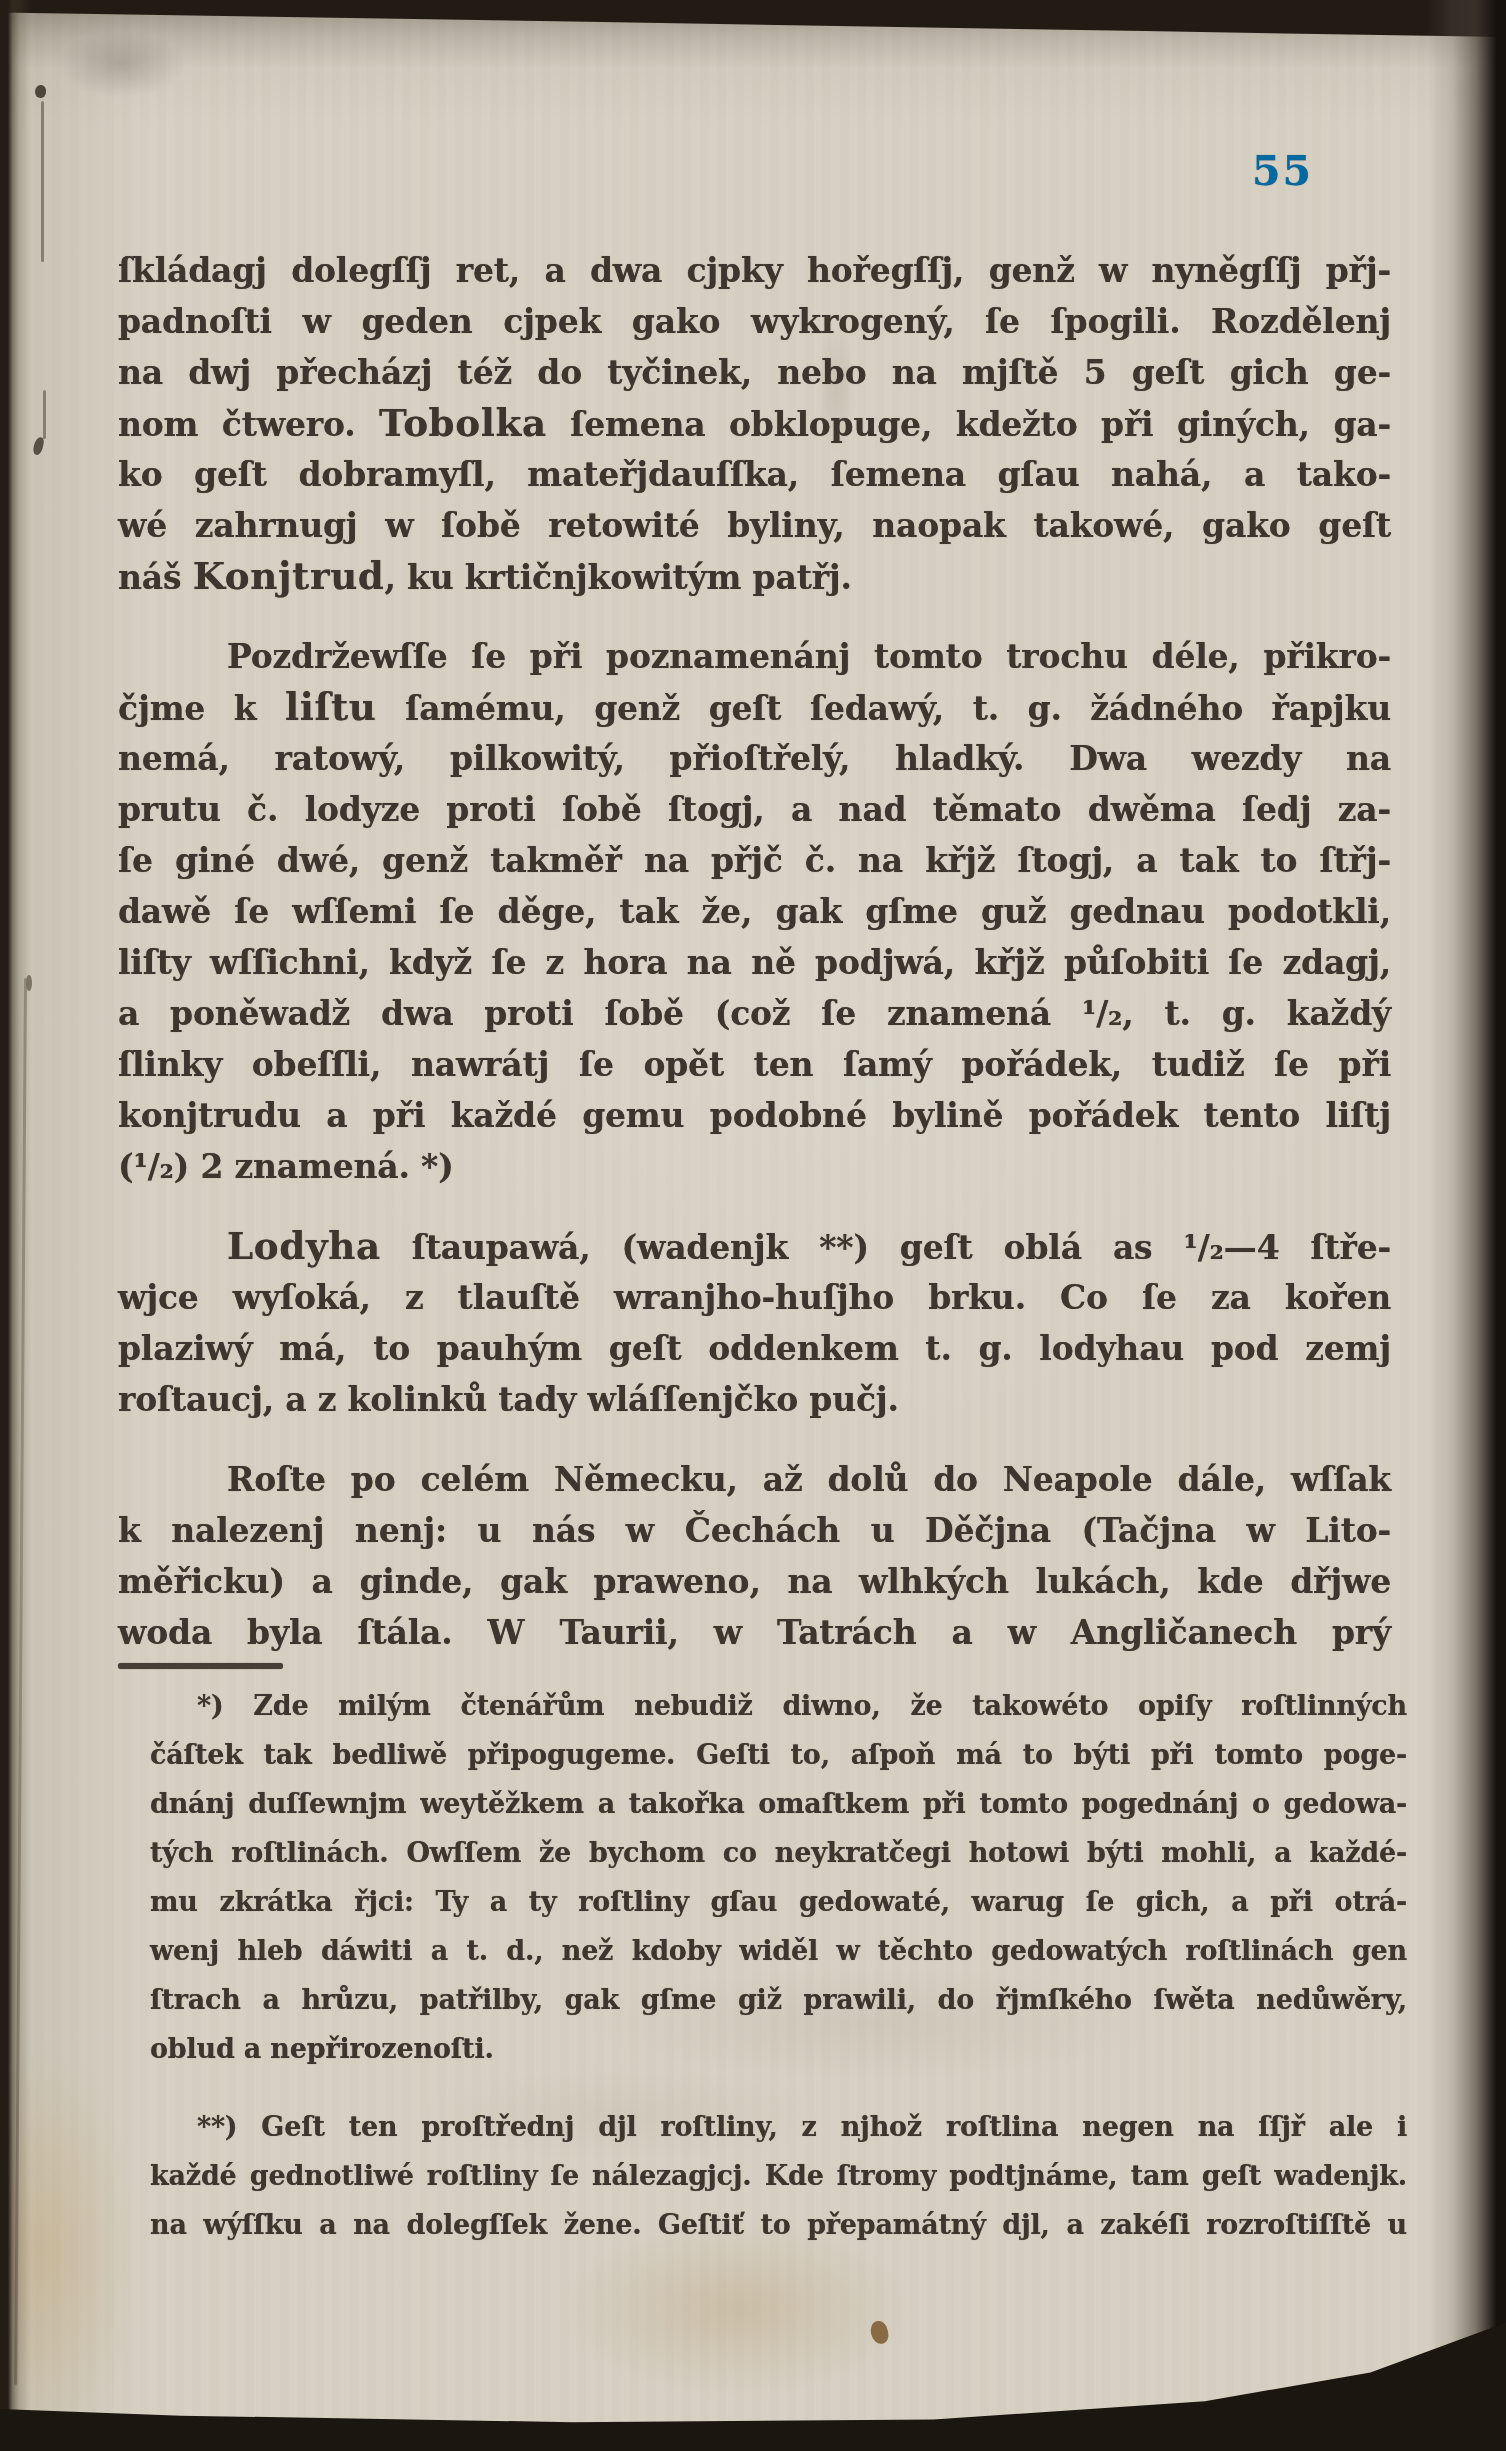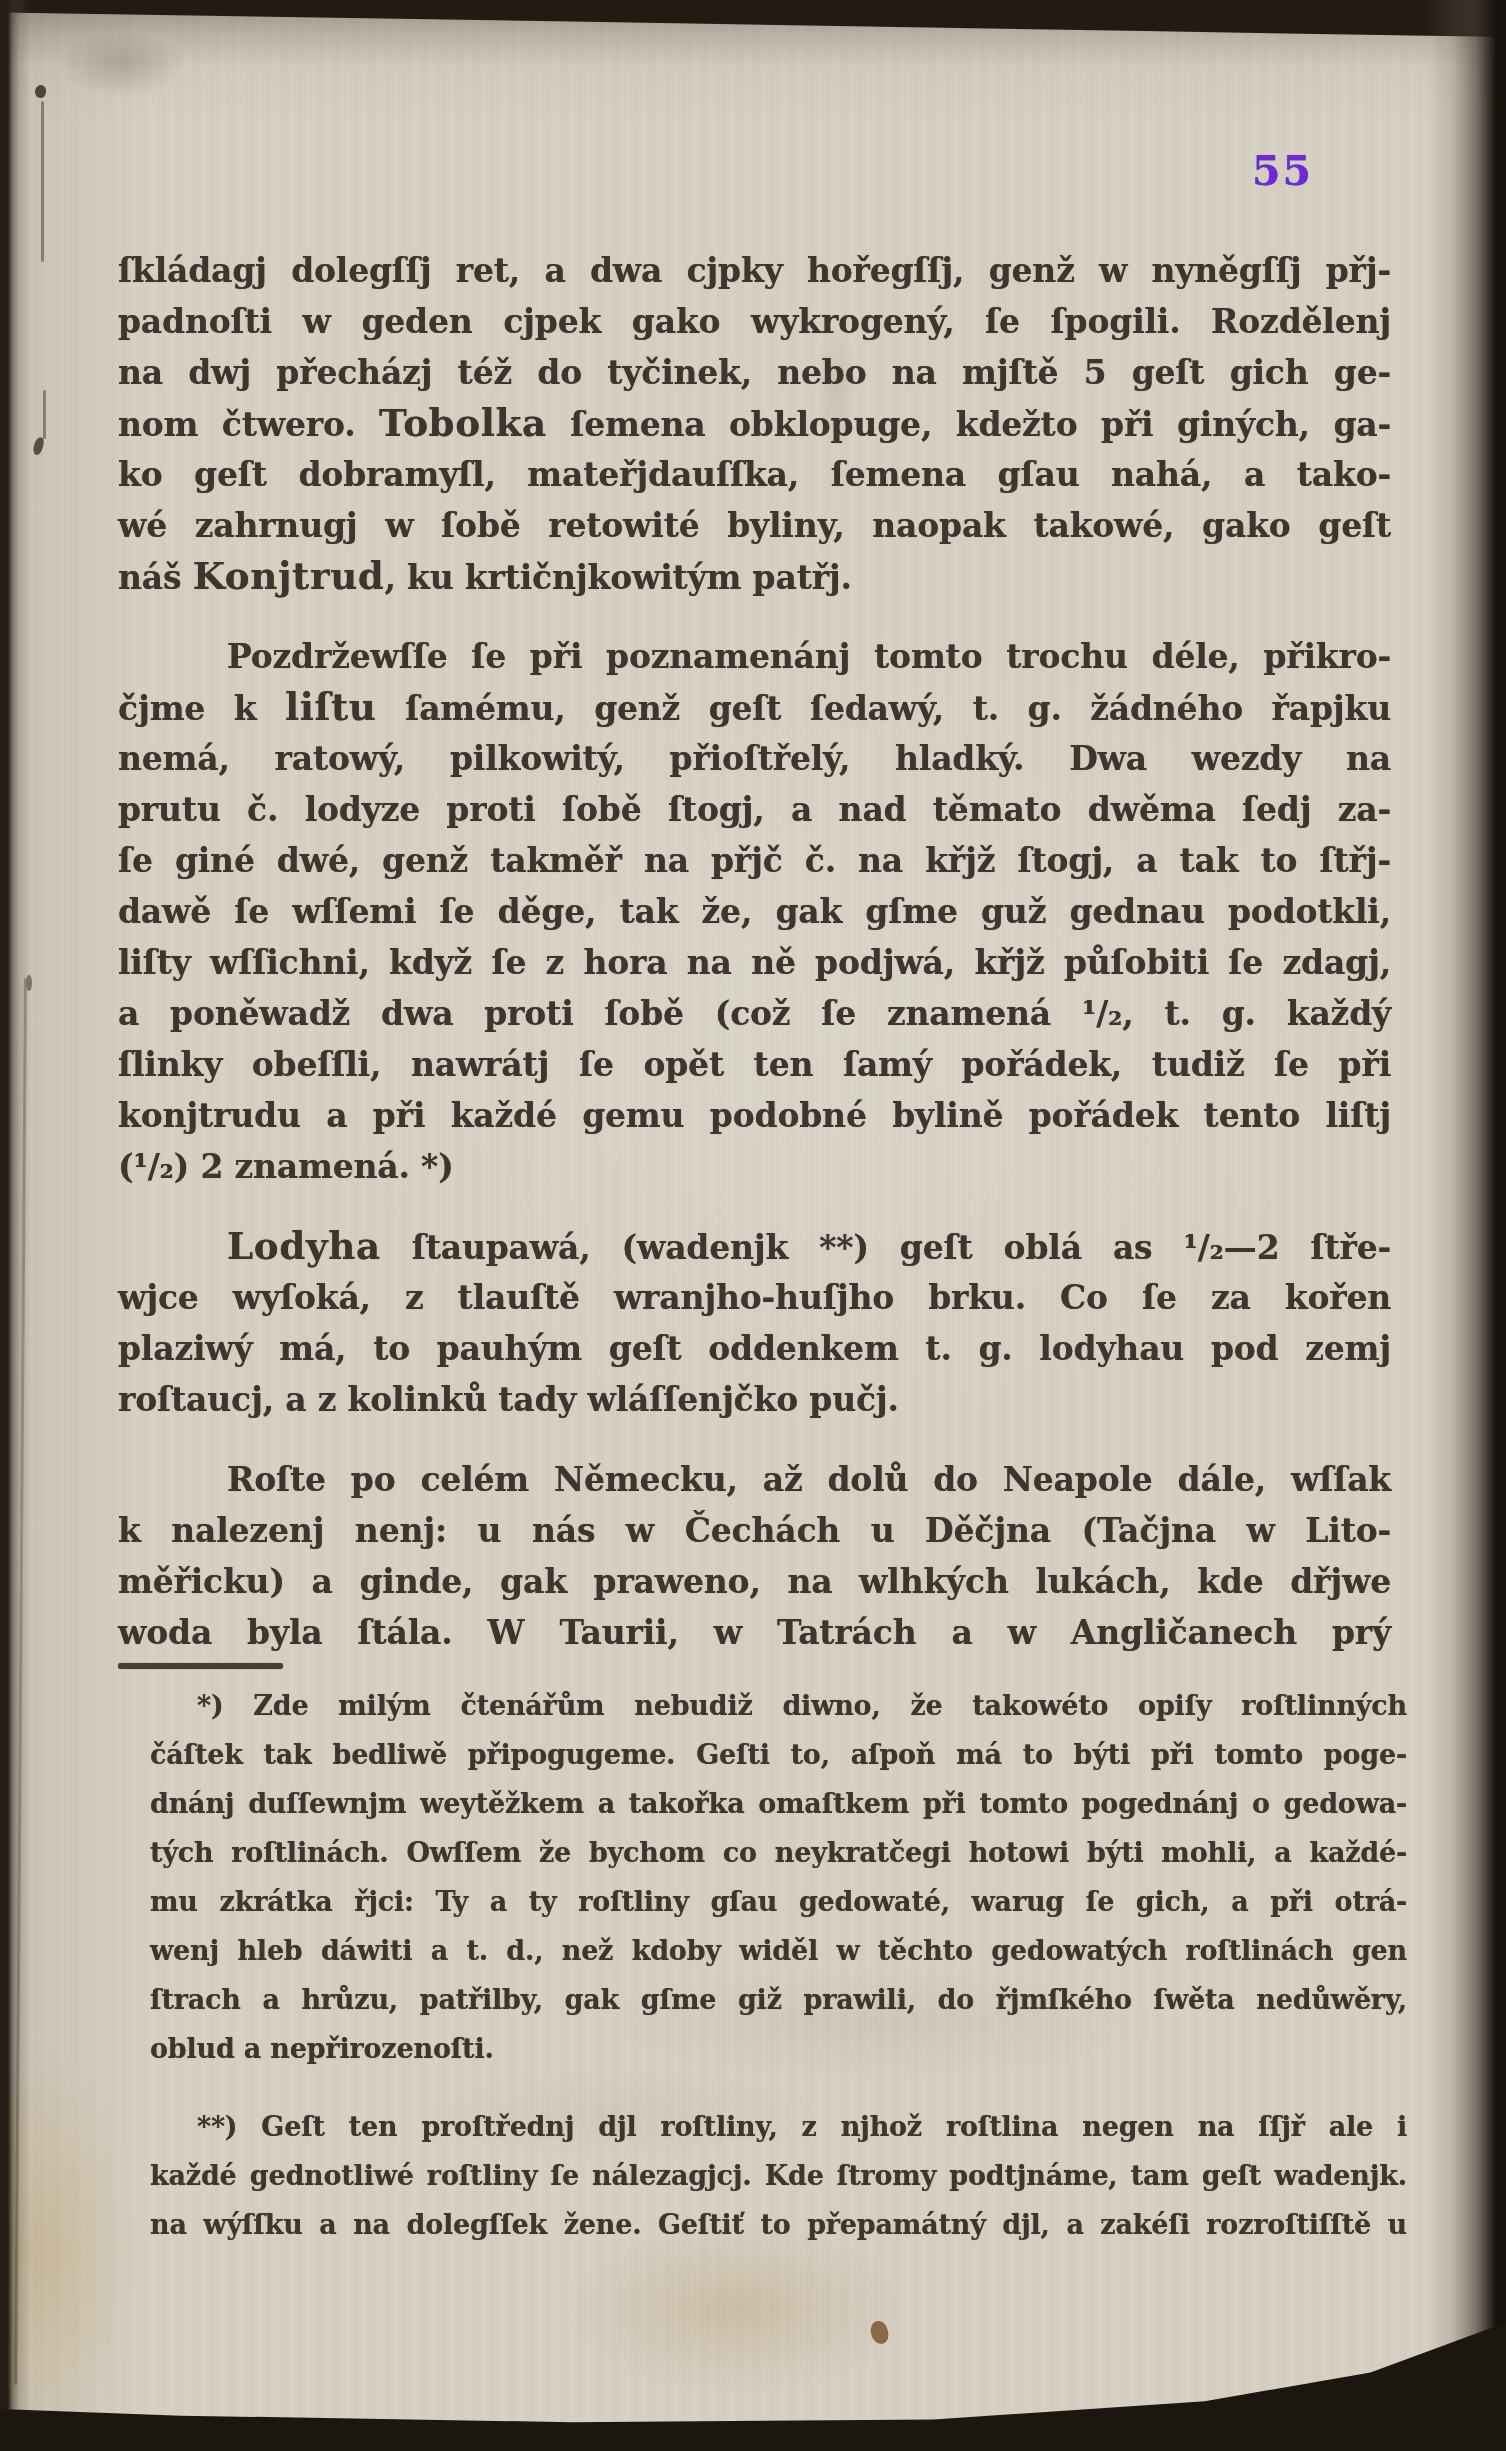--- a/index.html
+++ b/index.html
@@ -37,21 +37,21 @@
   .crease2{left:43px;top:390px;width:2.9px;height:49px;background:#7b7264;border-radius:1.9px;opacity:.85;z-index:4;}
   .crease-long{left:24px;top:978px;width:2.9px;height:1407px;z-index:4;opacity:.8;
     background:linear-gradient(180deg,#8d8374,#988e7f 40%,#8d8273 75%,#857b6c);
     transform-origin:top center;transform:rotate(0.4deg);border-radius:1.9px;}
   .mark-dot{left:35px;top:85px;width:10.7px;height:12.6px;background:#4e463a;border-radius:55% 45% 50% 50%;z-index:4;}
   .mark-comma{left:34px;top:437px;width:8.7px;height:17.5px;background:#575045;border-radius:60% 40% 50% 50%;transform:rotate(14deg);z-index:4;}
   .mark-kink{left:26px;top:975px;width:5.8px;height:15.5px;background:#7e7466;border-radius:50%;z-index:4;}
   .spot-brown{left:871px;top:2321px;width:16.5px;height:23px;background:#8a6a44;
     border-radius:50% 50% 45% 55%;transform:rotate(-12deg);z-index:3;}
   
-  .page-number{left:1252px;top:147px;font-size:41px;font-weight:700;letter-spacing:1.9px;color:#6d28d9;
+  .page-number{left:1252px;top:147px;font-size:41px;font-weight:700;letter-spacing:1.9px;color:#0369a1;
     text-shadow:0 0 1px rgba(56,47,38,0.6);z-index:2;}
   .main-text{left:118px;top:245px;width:1273px;z-index:2;}
   .foot-text{left:105px;top:1681px;width:1302px;z-index:2;}
   .tline{display:block;font-weight:700;letter-spacing:-0.2px;
     text-shadow:0 0 0.7px rgba(56,47,38,0.65);}
   .main-text .tline{font-size:33px;line-height:51px;height:51px;}
   .foot-text .tline{font-size:27px;line-height:49px;height:49px;margin-left:45px;}
   .just{text-align:justify;text-align-last:justify;}
   .main-text .ind{padding-left:109px;}
   .foot-text .ind{padding-left:47px;}
@@ -95,21 +95,21 @@
       <div class="tline just"><span>prutu č. lodyze proti ſobě ſtogj, a nad těmato dwěma ſedj za-</span></div>
       <div class="tline just"><span>ſe giné dwé, genž takměř na přjč č. na křjž ſtogj, a tak to ſtřj-</span></div>
       <div class="tline just"><span>dawě ſe wſſemi ſe děge, tak že, gak gſme guž gednau podotkli,</span></div>
       <div class="tline just"><span>liſty wſſichni, když ſe z hora na ně podjwá, křjž půſobiti ſe zdagj,</span></div>
       <div class="tline just"><span>a poněwadž dwa proti ſobě (což ſe znamená ¹/₂, t. g. každý</span></div>
       <div class="tline just"><span>ſlinky obeſſli, nawrátj ſe opět ten ſamý pořádek, tudiž ſe při</span></div>
       <div class="tline just"><span>konjtrudu a při každé gemu podobné bylině pořádek tento liſtj</span></div>
       <div class="tline"><span>(¹/₂) 2 znamená. *)</span></div>
     </div>
     <div class="fn-block">
-      <div class="tline just ind"><span class="emph">Lodyha</span><span> ſtaupawá, (wadenjk **) geſt oblá as ¹/₂—2 ſtře-</span></div>
+      <div class="tline just ind"><span class="emph">Lodyha</span><span> ſtaupawá, (wadenjk **) geſt oblá as ¹/₂—4 ſtře-</span></div>
       <div class="tline just"><span>wjce wyſoká, z tlauſtě wranjho-huſjho brku. Co ſe za kořen</span></div>
       <div class="tline just"><span>plaziwý má, to pauhým geſt oddenkem t. g. lodyhau pod zemj</span></div>
       <div class="tline"><span>roſtaucj, a z kolinků tady wláſſenjčko pučj.</span></div>
     </div>
     <div class="fn-block">
       <div class="tline just ind"><span>Roſte po celém Německu, až dolů do Neapole dále, wſſak</span></div>
       <div class="tline just"><span>k nalezenj nenj: u nás w Čechách u Děčjna (Tačjna w Lito-</span></div>
       <div class="tline just"><span>měřicku) a ginde, gak praweno, na wlhkých lukách, kde dřjwe</span></div>
       <div class="tline just"><span>woda byla ſtála. W Taurii, w Tatrách a w Angličanech prý</span></div>
     </div>

